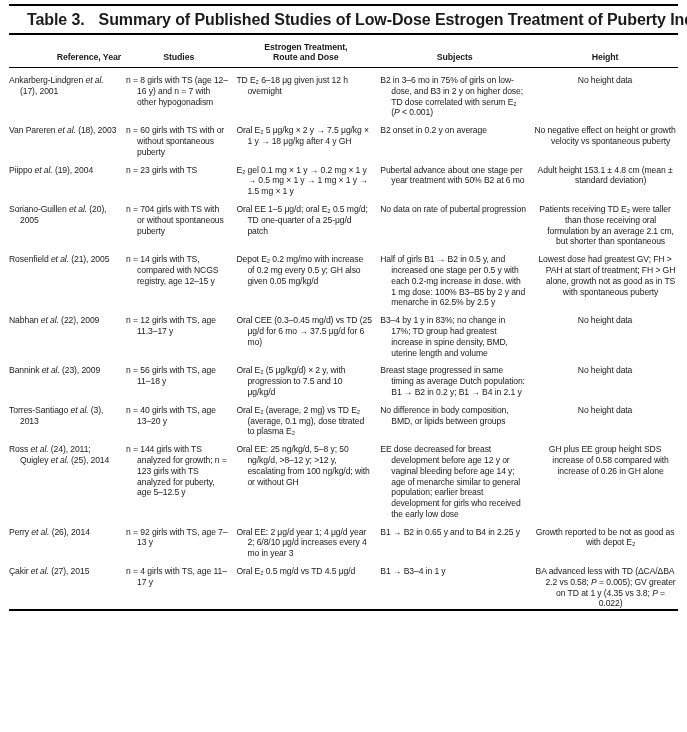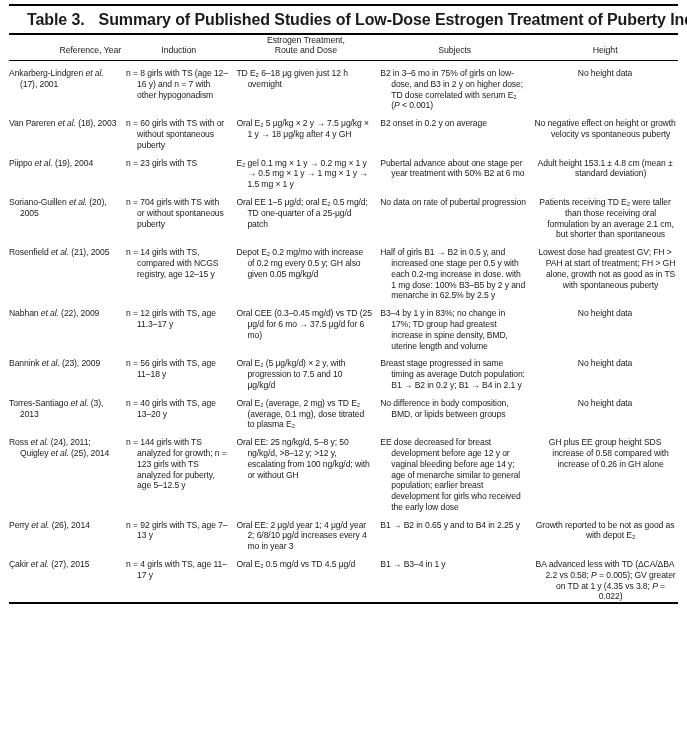--- a/index.html
+++ b/index.html
@@ -46,24 +46,24 @@
     border-bottom: 2px solid #000;
   }
   col.c1 { width: 17.5%; }
   col.c2 { width: 16.5%; }
   col.c3 { width: 21.5%; }
   col.c4 { width: 23.0%; }
   col.c5 { width: 21.5%; }
   th {
     font-size: 8.8px;
     line-height: 10px;
-    font-weight: normal;
+    font-weight: bold;
     vertical-align: bottom;
     text-align: center;
-    padding: 0 5px 5px 0;
+    padding: 7px 5px 5px 0;
     border-bottom: 1.2px solid #000;
     white-space: pre-line;
   }
   th.left { text-align: right; }
   td {
     vertical-align: top;
     text-align: left;
     padding: 7px 8px 0 0;
   }
   td:last-child, th:last-child { padding-right: 2px; text-align: center; }
@@ -87,21 +87,21 @@
     <colgroup>
       <col class="c1">
         <col class="c2">
         <col class="c3">
         <col class="c4">
         <col class="c5">
     </colgroup>
     <thead>
       <tr>
         <th class="left">Reference, Year</th>
-        <th>Induction</th>
+        <th>Studies</th>
         <th>Estrogen Treatment,
 Route and Dose</th>
         <th>Subjects</th>
         <th>Height</th>
       </tr>
     </thead>
     <tbody>
       <tr>
         <td class="hang">Ankarberg-Lindgren <i>et al.</i> (17), 2001</td>
         <td class="hang">n = 8 girls with TS (age 12–16 y) and n = 7 with other hypogonadism</td>

